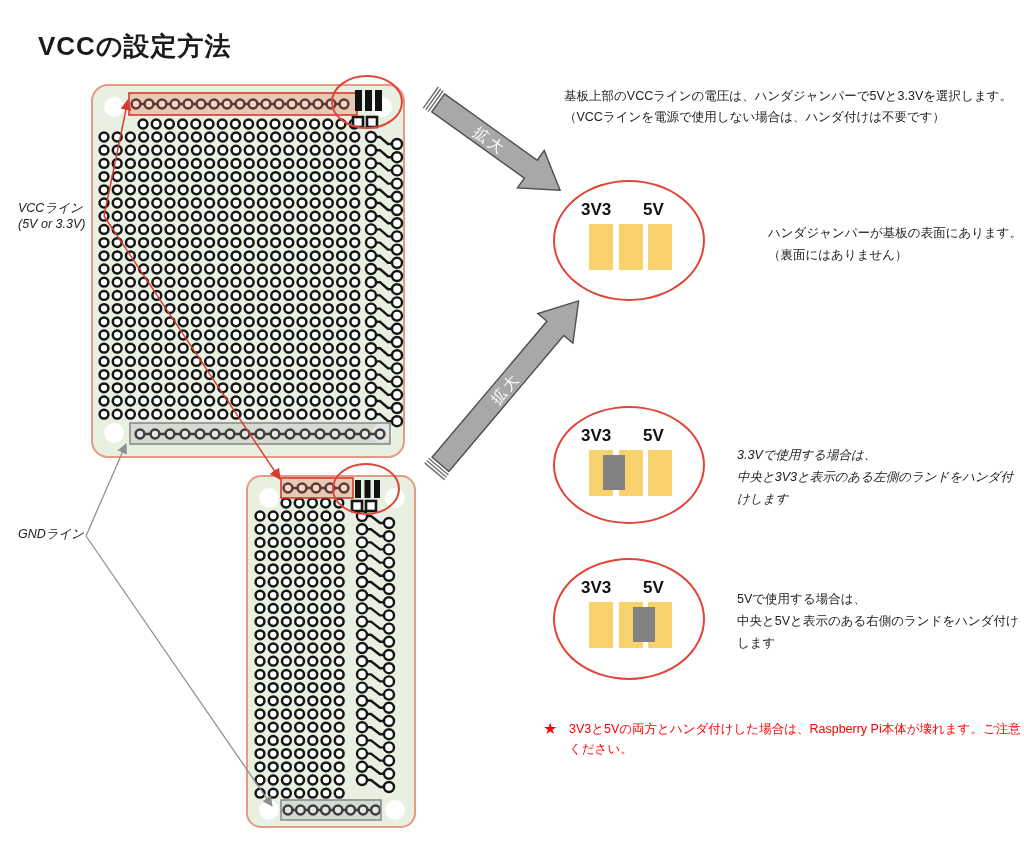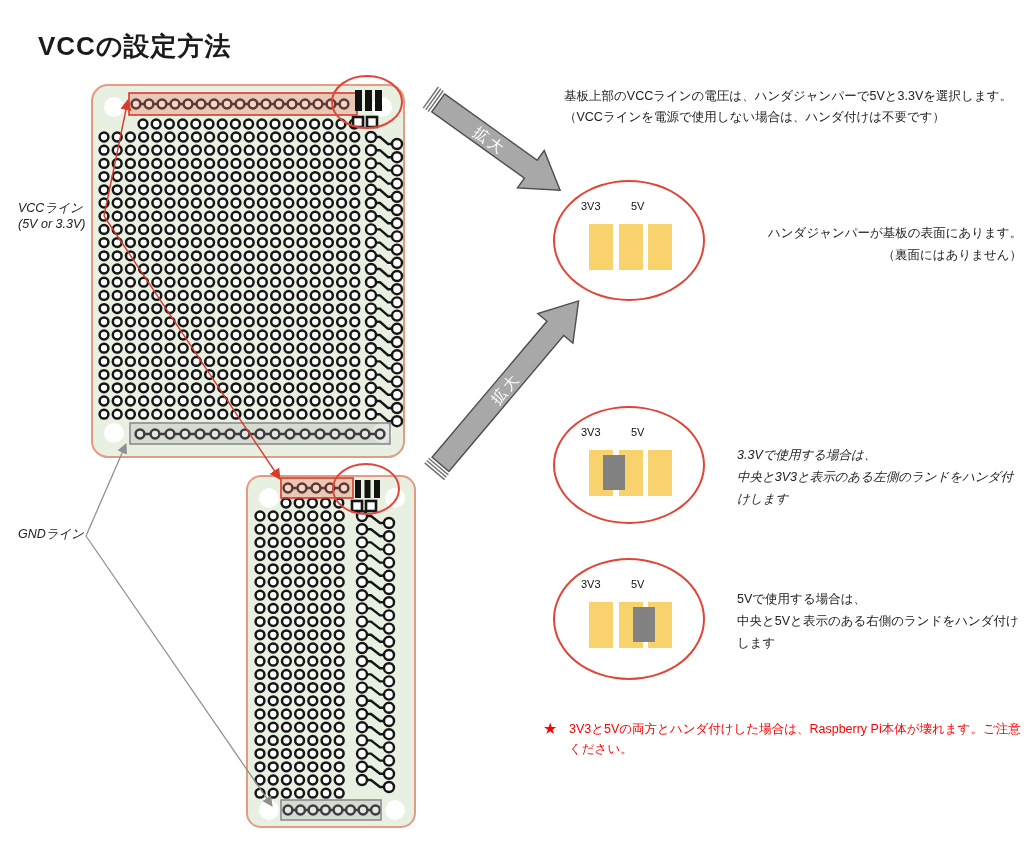--- a/index.html
+++ b/index.html
@@ -15,32 +15,32 @@
   .side-label{font-size:12.5px;color:#222;line-height:16px;font-style:italic;}
   #vcc-label{left:18px;top:200px;}
   #gnd-label{left:18px;top:526px;}
   #intro-note{left:564px;top:86px;font-size:12.5px;line-height:21px;color:#222;}
   .jview{
     position:absolute;width:148px;border:2px solid #e04538;border-radius:50%;background:#fff0;
   }
   #jview-default{left:553px;top:180px;height:117px;}
   #jview-3v3{left:553px;top:406px;height:114px;}
   #jview-5v{left:553px;top:558px;height:118px;}
-  .jlabel{position:absolute;top:18px;font-size:11px;font-weight:normal;color:#111;}
+  .jlabel{position:absolute;top:18px;font-size:17px;font-weight:bold;color:#111;}
   .jlabel.left{left:26px;}
-  .jlabel.right{left:76px;}
+  .jlabel.right{left:88px;}
   .pad{position:absolute;top:42px;width:24px;height:46px;background:#f7d26d;}
   .pad.p1{left:34px;}
   .pad.p2{left:64px;}
   .pad.p3{left:93px;}
   .bridge{position:absolute;top:47px;width:22px;height:35px;background:#828282;}
   .bridge-left{left:48px;}
   .bridge-right{left:78px;}
   .desc{position:absolute;font-size:12.5px;line-height:22px;color:#222;}
-  #desc-surface{left:768px;top:222px;text-align:right;}
+  #desc-surface{left:768px;top:222px;}
   #desc-3v3{left:737px;top:444px;font-style:italic;}
   #desc-5v{left:737px;top:588px;}
   #warning-note{left:543px;top:719px;color:#fe0000;font-size:12.5px;line-height:20px;}
   #warning-note .star{position:absolute;left:0;top:0;font-size:16px;}
   #warning-note .wtext{margin-left:26px;}
   svg text.zoom-label{fill:#ffffff;font-size:15px;letter-spacing:3px;font-family:"Liberation Sans","DejaVu Sans",sans-serif;}
 </style>
 </head>
 <body>
 

